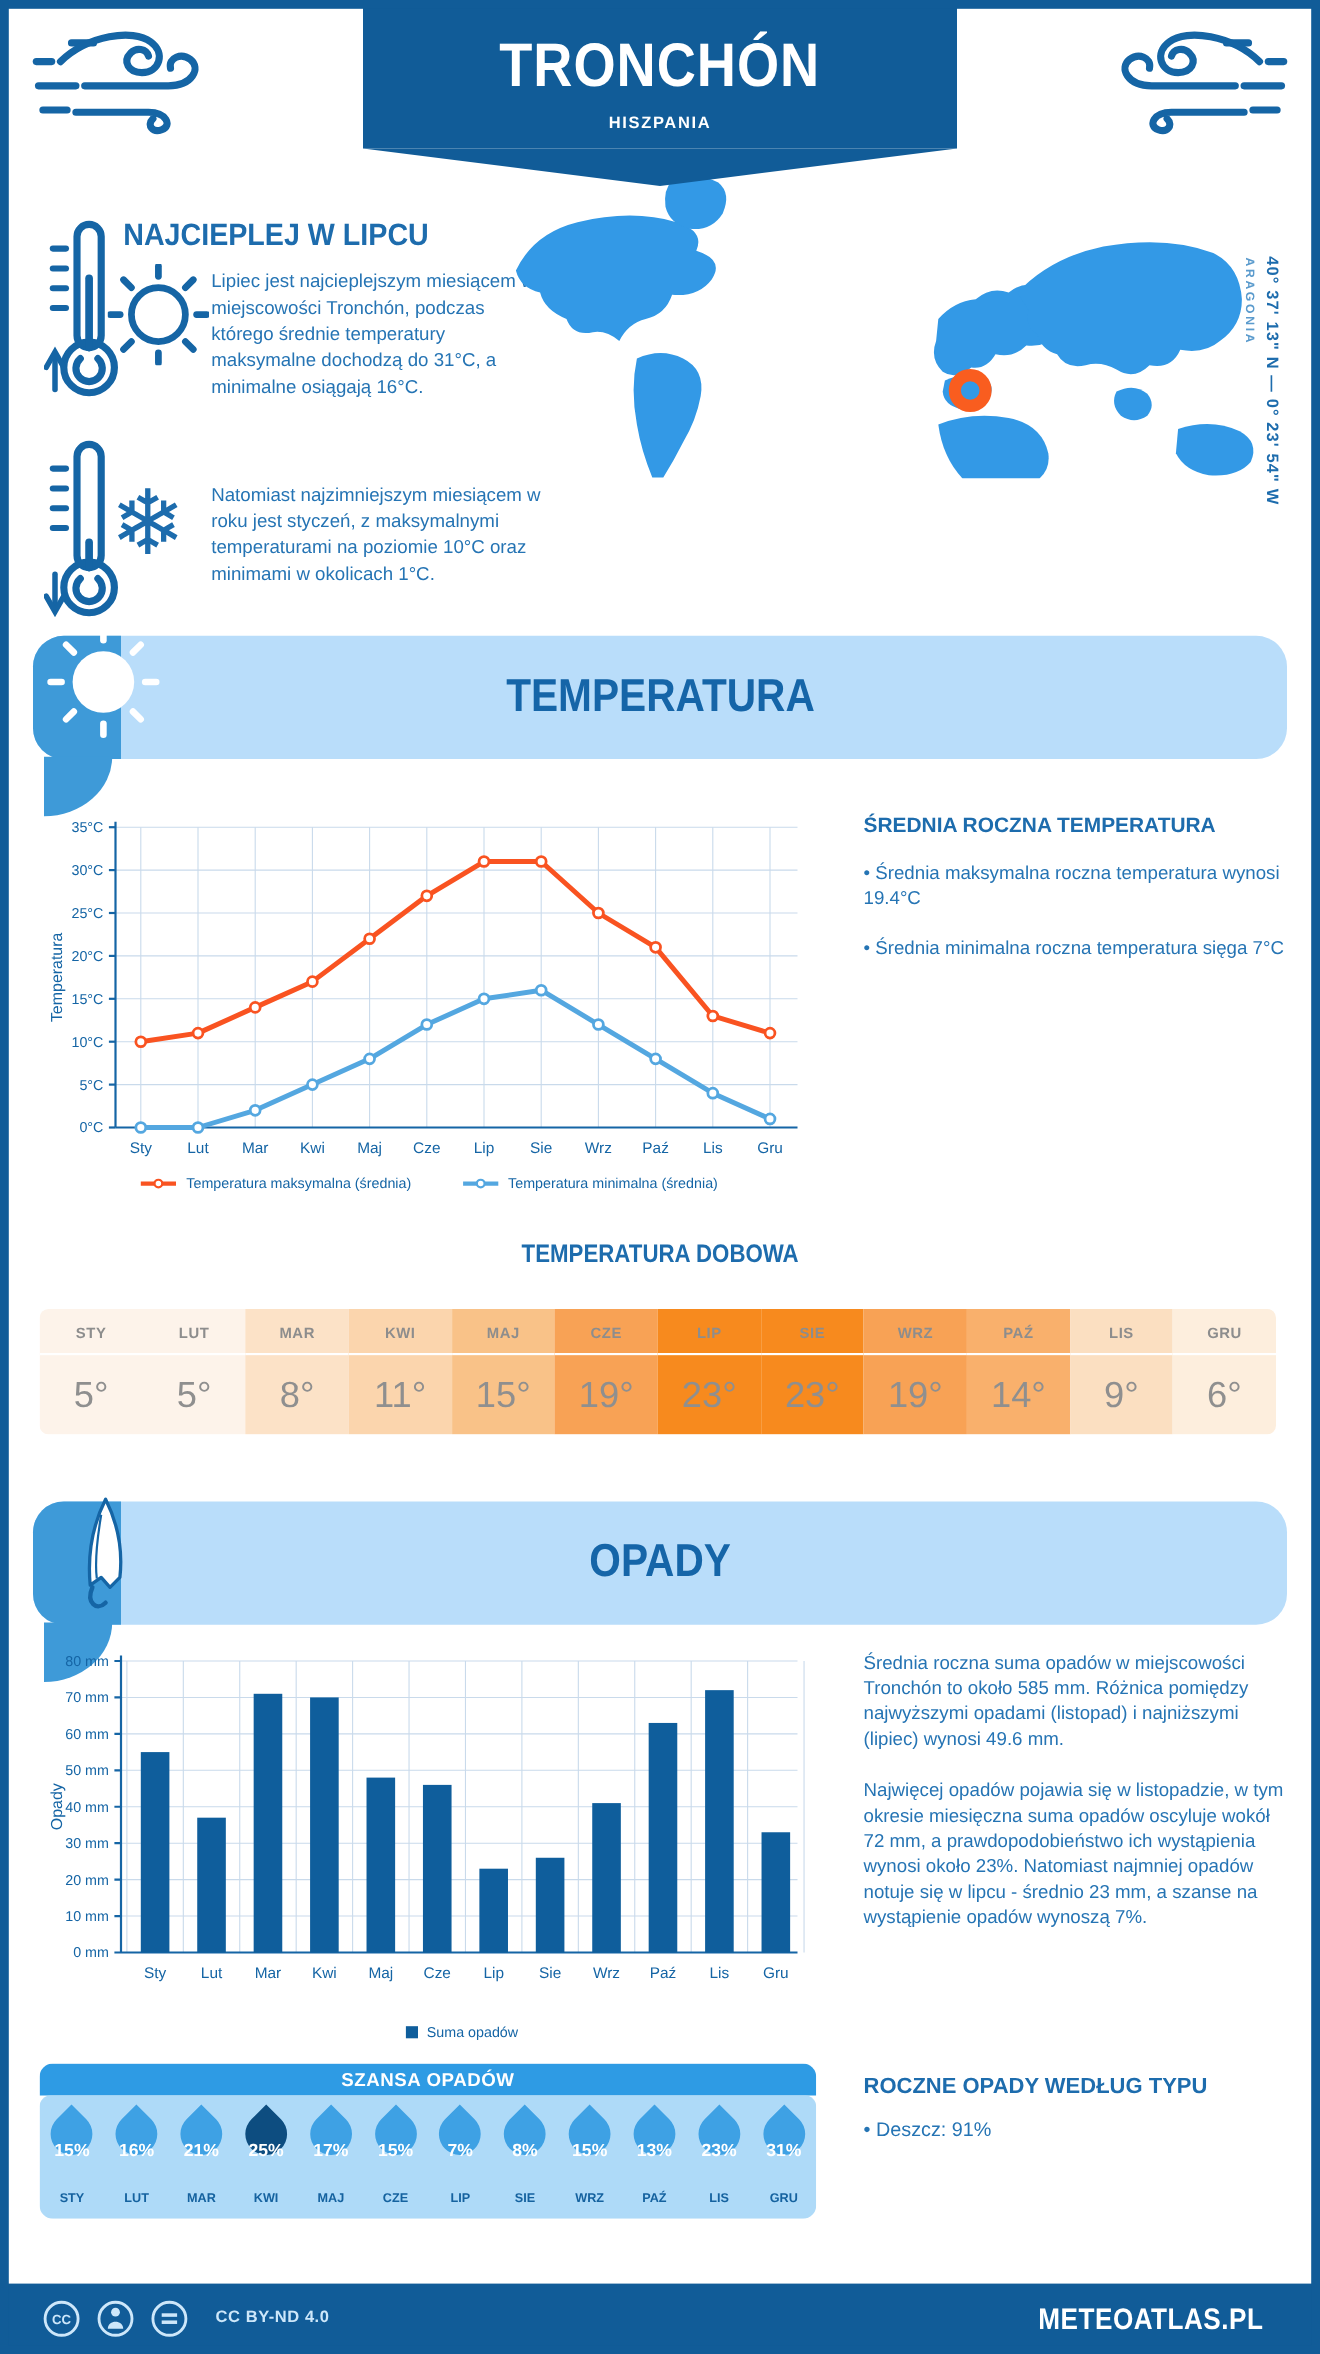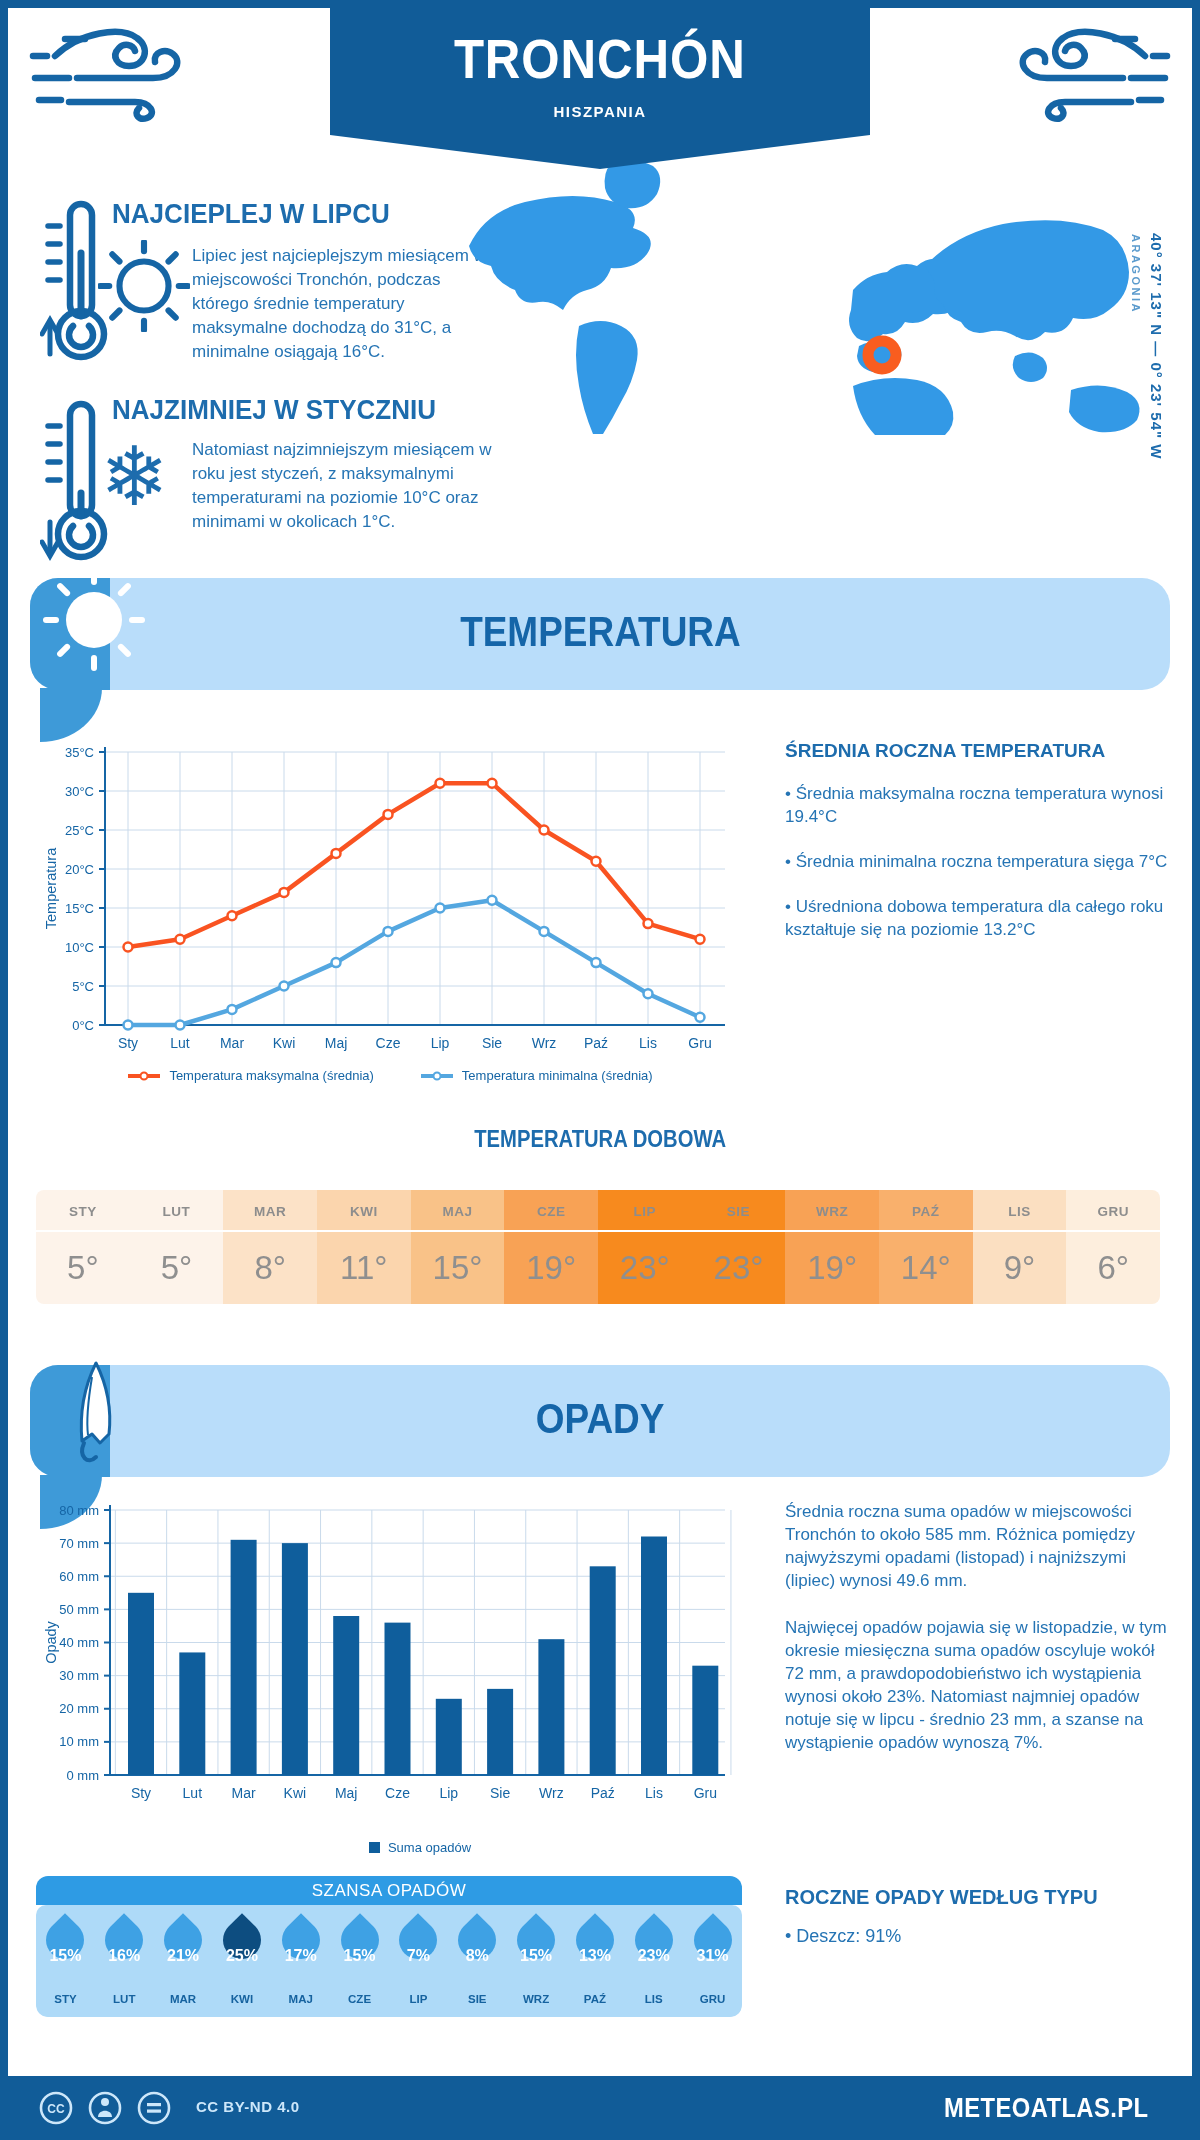--- a/index.html
+++ b/index.html
@@ -46,21 +46,21 @@
   .tcol-v{height:72px;line-height:72px;text-align:center;font-size:33px;color:#8f8f8f;}
 
   
   .legend-row{display:flex;justify-content:center;gap:46px;font-size:13px;color:#1565a5;align-items:center;}
   .legend-item{display:flex;align-items:center;gap:8px;}
   .bar-legend{font-size:13px;color:#1565a5;display:flex;align-items:center;gap:8px;justify-content:center;}
   .bar-legend .sq{width:11px;height:11px;background:#0f5e9c;display:inline-block;}
 
   
   .chance{left:36px;top:1876px;width:706px;height:141px;border-radius:12px;overflow:hidden;}
-  .chance-head{height:29px;background:#2e9be4;color:#fff;text-align:center;font-size:17px;font-weight:normal;
+  .chance-head{height:29px;background:#2e9be4;color:#fff;text-align:center;font-size:17px;font-weight:bold;
                line-height:30px;letter-spacing:.5px;}
   .chance-body{position:relative;height:112px;background:#aedaf8;display:grid;grid-template-columns:repeat(12,1fr);border-radius:10px;}
   .drop-cell{position:relative;}
   .drop-shape{position:absolute;left:50%;top:16px;width:38px;height:38px;margin-left:-19px;
               border-radius:0 50% 50% 50%;transform:rotate(45deg);}
   .drop-pct{position:absolute;left:0;top:42px;width:100%;text-align:center;font-size:16px;font-weight:bold;color:#fff;}
   .drop-month{position:absolute;left:0;top:88px;width:100%;text-align:center;font-size:11.5px;font-weight:bold;color:#15629f;}
 
   
   .footer{left:0;top:2076px;width:1200px;height:64px;background:#115c98;z-index:55;}
@@ -140,21 +140,20 @@
         <path d="M20 28 h-12"></path>
         <path d="M20 46 h-12"></path>
         <path d="M20 64 h-12"></path>
         <path d="M20 82 h-12"></path>
       </g>
     <g stroke-width="5">
         <path d="M10 124 V156"></path>
         <path d="M2 144 L10 158 L18 144"></path>
       </g>
   </svg>
-  <div class="abs h-heading" style="left:112px;top:394px"><span class="condL">NAJZIMNIEJ W STYCZNIU</span></div>
   <div class="abs" style="left:100px;top:436px;font-size:82px;color:#1d6cad;line-height:1">❄</div>
   <div class="abs h-text" style="left:192px;top:438px;width:318px">Natomiast najzimniejszym miesiącem w roku jest styczeń, z maksymalnymi temperaturami na poziomie 10°C oraz minimami w okolicach 1°C.</div>
 
   <svg class="abs" style="left:455px;top:150px" width="700" height="285" viewBox="0 0 700 285">
     <g fill="#3399e6">
       <path d="M14 96 Q30 62 70 52 Q120 40 160 52 Q186 60 178 78 Q204 86 192 104 Q180 120 156 118 Q150 136 132 140 Q116 144 108 160 Q96 150 84 152 Q66 156 60 140 Q40 132 36 116 Q18 112 14 96 Z"></path>
       <path d="M156 14 Q180 6 198 16 Q210 26 202 44 Q192 60 172 58 Q154 54 150 38 Q148 22 156 14 Z"></path>
       <path d="M124 176 Q146 166 166 176 Q186 186 182 210 Q178 232 166 252 Q158 268 148 284 L138 284 Q128 260 124 236 Q118 204 124 176 Z"></path>
       <path d="M398 140 Q412 124 432 122 Q446 110 462 116 Q476 104 492 112 Q506 120 498 136 Q512 140 506 154 Q496 166 478 164 Q466 176 450 172 Q442 186 428 184 Q414 196 402 188 Q390 176 396 160 Z"></path>
       <path d="M404 196 Q420 188 438 193 Q450 198 445 211 Q436 223 418 222 Q403 218 402 206 Z"></path>
@@ -288,21 +287,20 @@
         </svg>
         <span>Temperatura minimalna (średnia)</span>
       </div>
     </div>
 
   <div class="abs" style="left:785px;top:740px;width:385px">
     <div class="col-heading">ŚREDNIA ROCZNA TEMPERATURA</div>
     <div class="col-text">
       <div class="bullet">• Średnia maksymalna roczna temperatura wynosi 19.4°C</div>
       <div class="bullet">• Średnia minimalna roczna temperatura sięga 7°C</div>
-      <div class="bullet">• Uśredniona dobowa temperatura dla całego roku kształtuje się na poziomie 13.2°C</div>
     </div>
   </div>
 
   <div class="abs daily-title"><span class="cond">TEMPERATURA DOBOWA</span></div>
   <div id="daily-table" class="abs ttable">
       <div>
         <div class="tcol-h" style="background: rgb(253, 243, 234);">STY</div>
         <div class="tcol-v" style="background: rgb(253, 243, 234);">5°</div>
       </div>
       <div>

